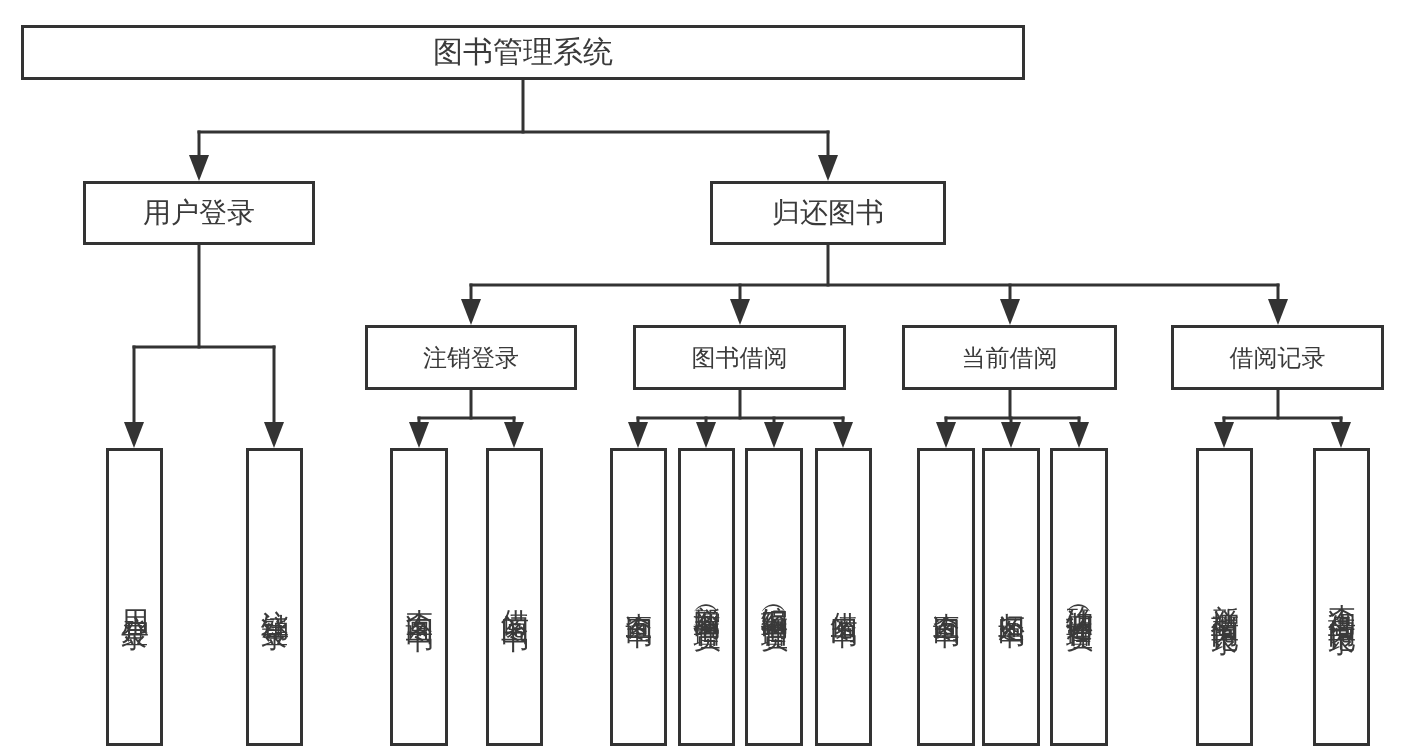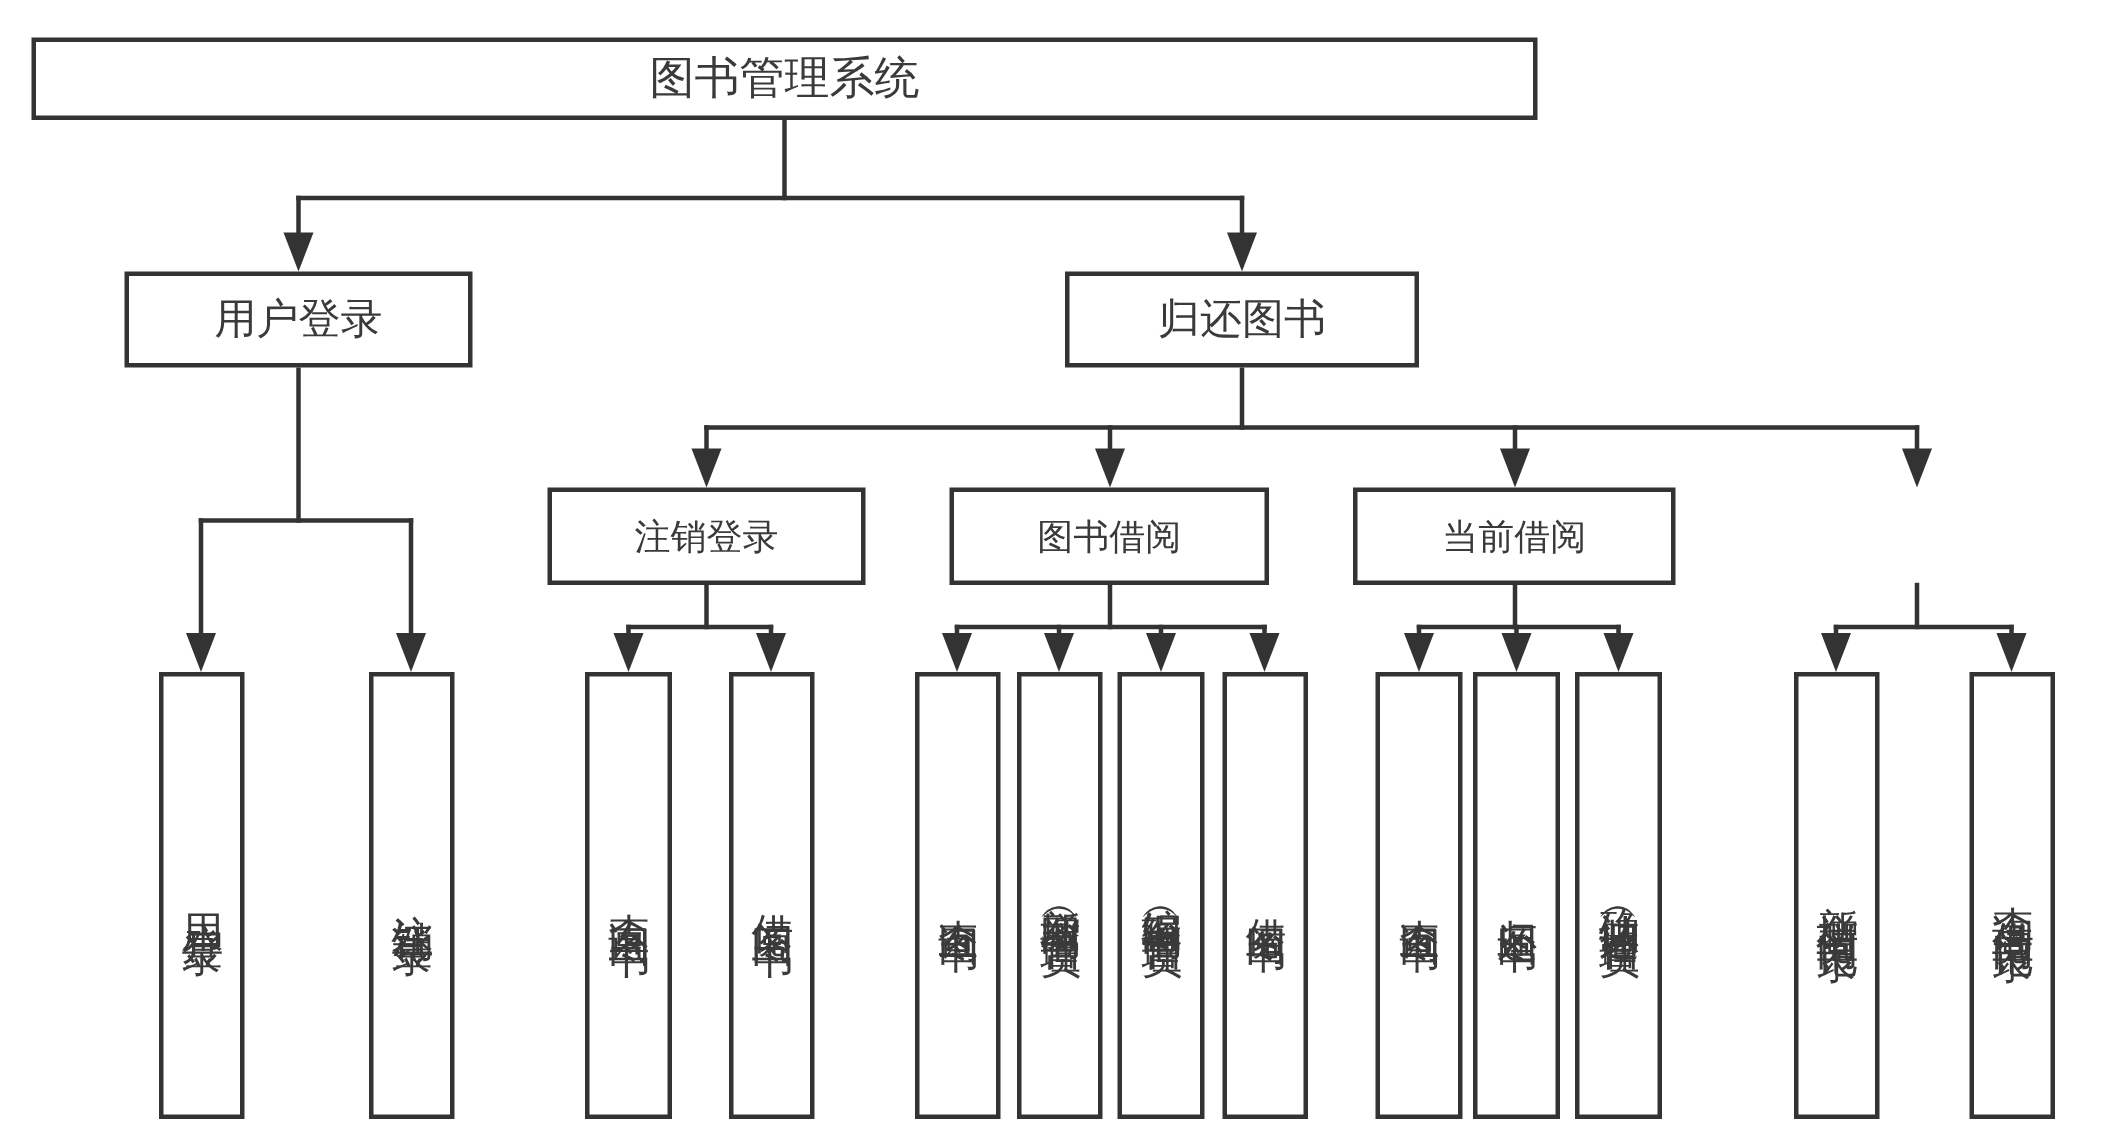--- a/index.html
+++ b/index.html
@@ -110,20 +110,23 @@
 
   <div class="hbox lvl3" style="left:365px;width:212px;">
     <span>注销登录</span>
   </div>
   <div class="hbox lvl3" style="left:902px;width:215px;">
     <span>当前借阅</span>
   </div>
   <div class="hbox lvl3" style="left:633px;width:213px;">
     <span>图书借阅</span>
   </div>
+  <div class="hbox lvl3" style="left:1171px;width:213px;">
+    <span>借阅记录</span>
+  </div>
 
   <div class="leaf" style="left:106px;width:57px;">
     <span>用户登录</span>
   </div>
   <div class="leaf" style="left:246px;width:57px;">
     <span>注销登录</span>
   </div>
 
   <div class="leaf" style="left:390px;width:58px;">
     <span>查询图书</span>

